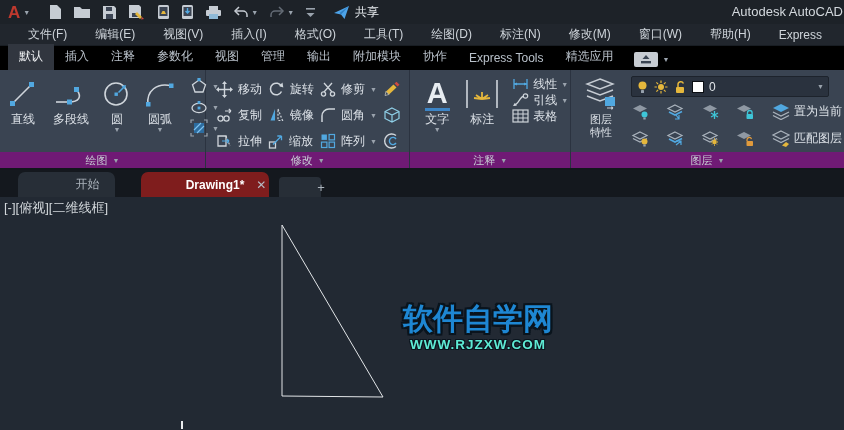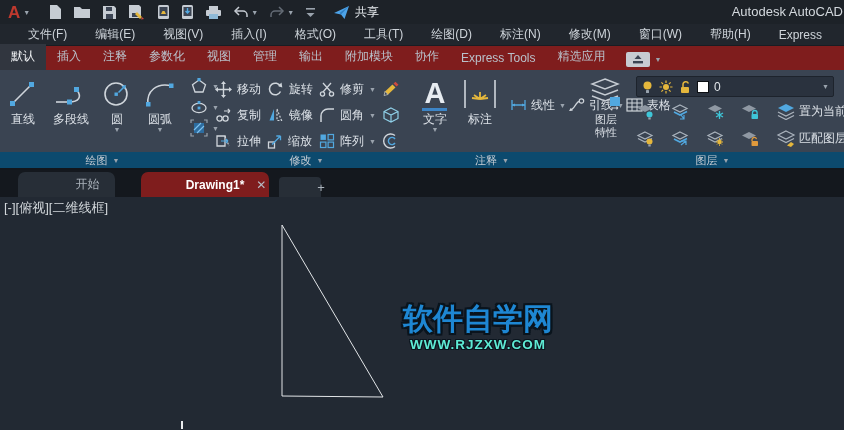--- a/index.html
+++ b/index.html
@@ -18,50 +18,50 @@
   .share { display:flex; align-items:center; gap:5px; margin-left:6px; }
   .share-lbl { color:#e8ecf0; font-size:12px; }
   .apptitle { position:absolute; right:1px; top:4px; color:#d3d8dd; font-size:13px; white-space:nowrap; }
 
   
   .menubar { height:22px; background:#21262d; display:flex; align-items:center;
     padding-left:14px; gap:0; border-bottom:1px solid #181d23; flex:0 0 auto; }
   .menu-item { color:#ced4da; font-size:12px; padding:2px 14px; cursor:default; }
 
   
-  .ribbontabs { height:24px; background:#7f1d1d; display:flex; align-items:flex-end; flex:0 0 auto; }
+  .ribbontabs { height:24px; background:#000000; display:flex; align-items:flex-end; flex:0 0 auto;padding-left:8px; }
   .rtab { color:#b9c1ca; font-size:12px; padding:4px 11px 5px; cursor:default; }
   .rtab.active { background:#31363f; color:#f2f4f6; }
   .collapse-wrap { display:flex; align-items:center; gap:4px; margin-left:10px; margin-bottom:3px; }
   .collapse-btn { width:24px; height:15px; background:#c7ccd2; border-radius:2px;
     display:flex; align-items:center; justify-content:center; }
 
   
   .ribbon { height:100px; background:#3a4452; display:flex; border-bottom:2px solid #12161c; flex:0 0 auto; }
   .panel { position:relative; padding:3px 2px 16px; display:flex; align-items:flex-start; }
-  .panel-title { position:absolute; bottom:0; left:0; right:0; height:16px; background:#0c4a6e;
+  .panel-title { position:absolute; bottom:0; left:0; right:0; height:16px; background:#701a75;
     display:flex; align-items:center; justify-content:center; gap:5px;
     color:#c7cdd4; font-size:11px; }
   .psep { width:1px; background:#2b3340; }
   .bigbtn { display:flex; flex-direction:column; align-items:center; width:44px; padding-top:2px; }
   .bigbtn .ic { height:38px; display:flex; align-items:center; justify-content:center; }
   .lbl { color:#dce1e7; font-size:12px; line-height:13px; white-space:nowrap; }
   .lbl2 { color:#dce1e7; font-size:11px; line-height:13px; text-align:center; }
 
   .drawgrid { display:flex; gap:2px; }
   .smallcol { display:flex; flex-direction:column; gap:3px; margin-left:8px; padding-top:4px; }
   .sbtn { display:flex; align-items:center; gap:4px; }
 
   .modgrid { display:grid; grid-template-columns:auto auto auto auto; column-gap:6px; row-gap:2px;
     padding:4px 6px 0 8px; }
   .mcell { display:flex; align-items:center; gap:5px; height:24px; }
   .mcell .lbl { font-size:12px; }
 
   .anngrid { display:flex; padding-left:4px; }
-  .anncol { display:flex; flex-direction:row; gap:2px; padding:4px 0 0 6px; }
+  .anncol { display:flex; flex-direction:column; gap:2px; padding:4px 0 0 6px; }
 
   .layergrid { display:flex; padding-left:4px; }
   .layer-right { display:flex; flex-direction:column; gap:2px; margin-left:6px; padding-top:3px; }
   .layercombo { width:198px; height:21px; background:#2a323e; border:1px solid #1d232c;
     border-radius:2px; display:flex; align-items:center; gap:5px; padding:0 4px; }
   .layercombo .val { color:#e2e6ea; font-size:12px; flex:1; }
   .swatch { width:12px; height:12px; background:#ffffff; border:1px solid #0c0f13; }
   .minirow { display:flex; align-items:center; gap:16px; height:25px; }
   .minibtn { display:flex; align-items:center; gap:3px; }
   .minibtn .lbl { font-size:12px; }

